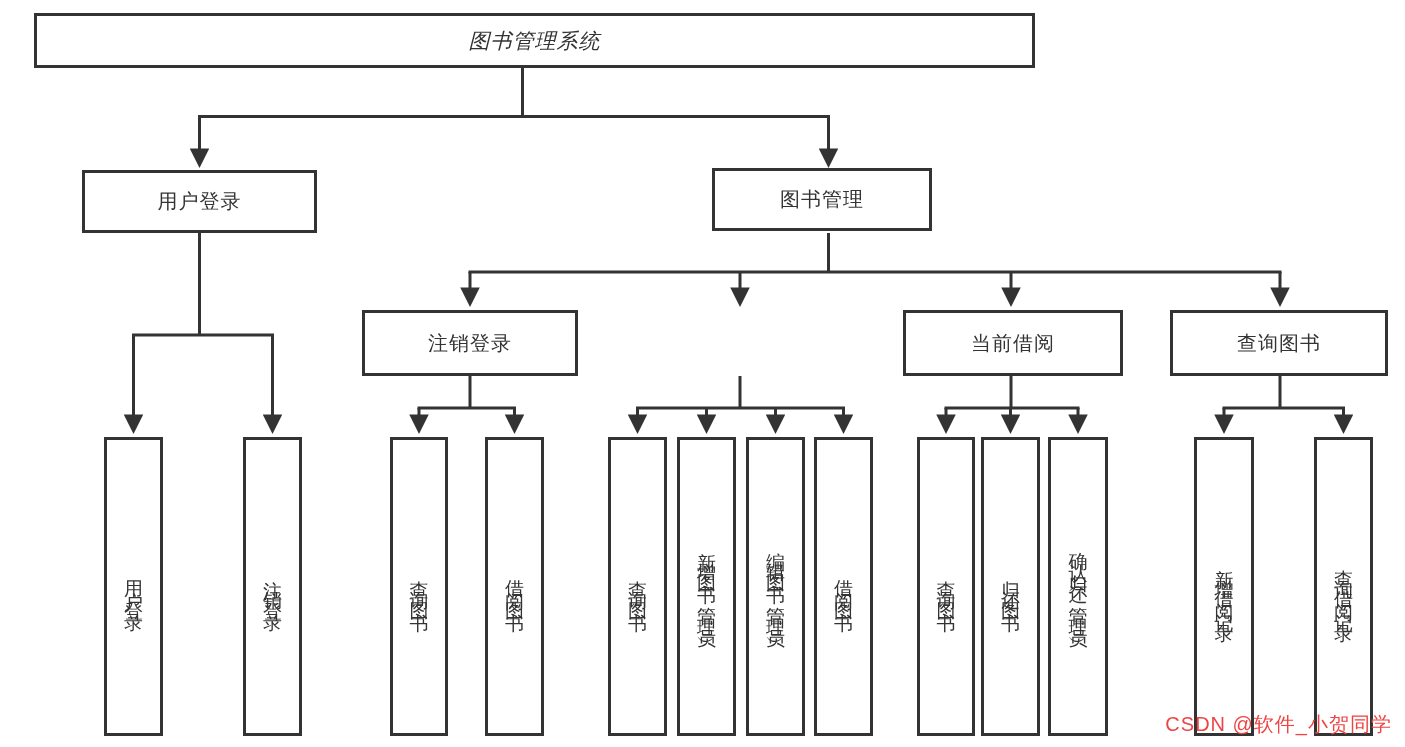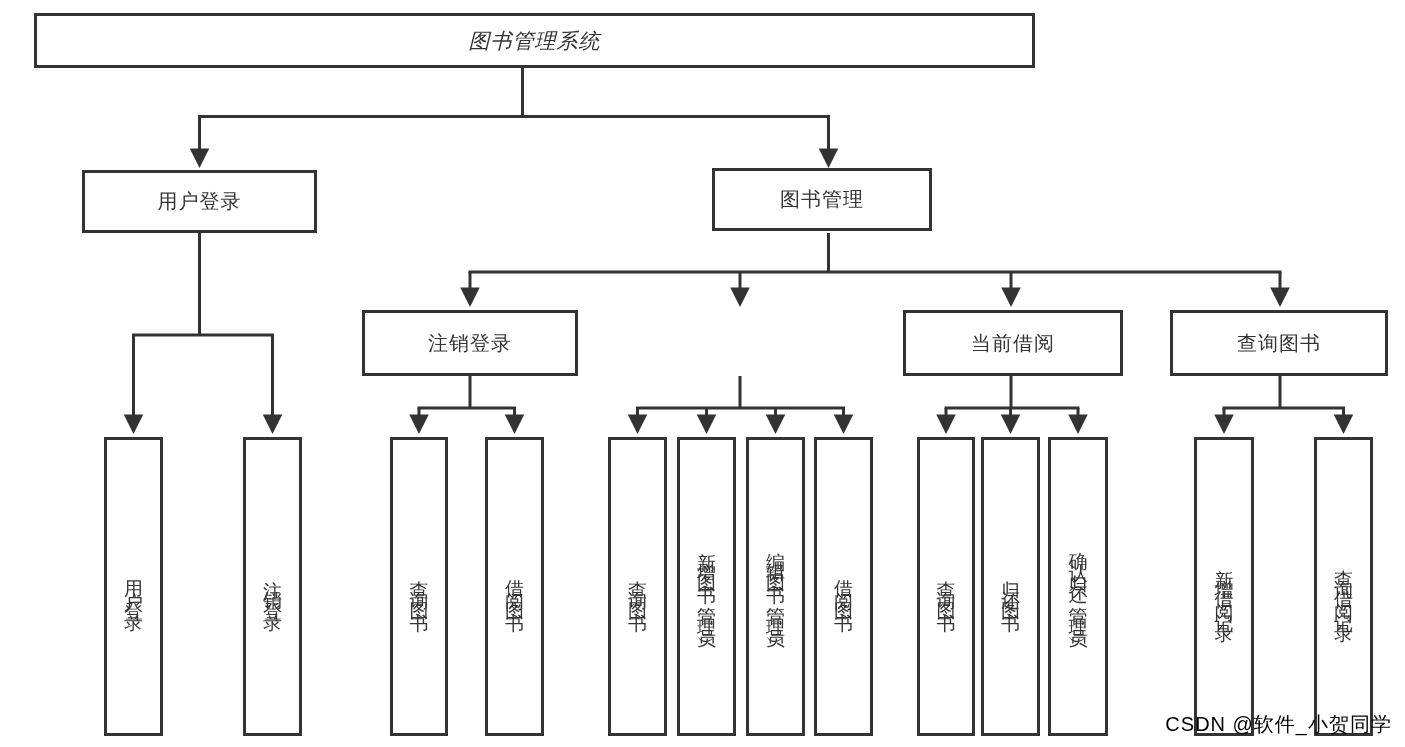--- a/index.html
+++ b/index.html
@@ -64,21 +64,21 @@
   .v11 { left: 1048px; width: 60px; }
   .v12 { left: 1194px; width: 60px; }
   .v13 { left: 1314px; width: 59px; }
   .watermark {
     position: absolute;
     right: 13px;
     bottom: 9px;
     z-index: 3;
     font-size: 20px;
     letter-spacing: 1px;
-    color: #000000;
+    color: #ef4444;
     white-space: nowrap;
   }
 </style>
 </head>
 <body>
 
 <div id="stage">
 
   <svg id="wires" width="1405" height="747" viewBox="0 0 1405 747" xmlns="http://www.w3.org/2000/svg">
     <defs>

